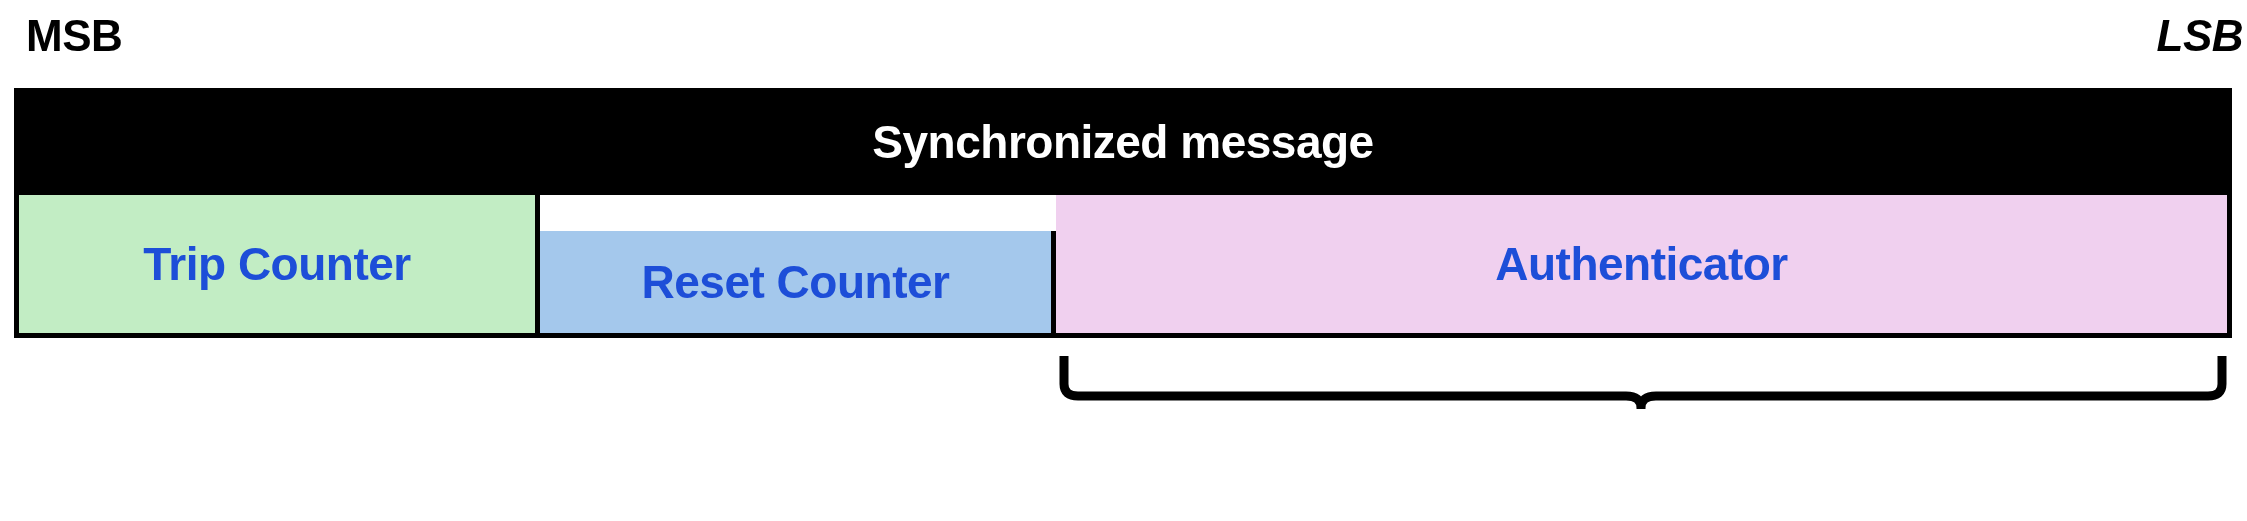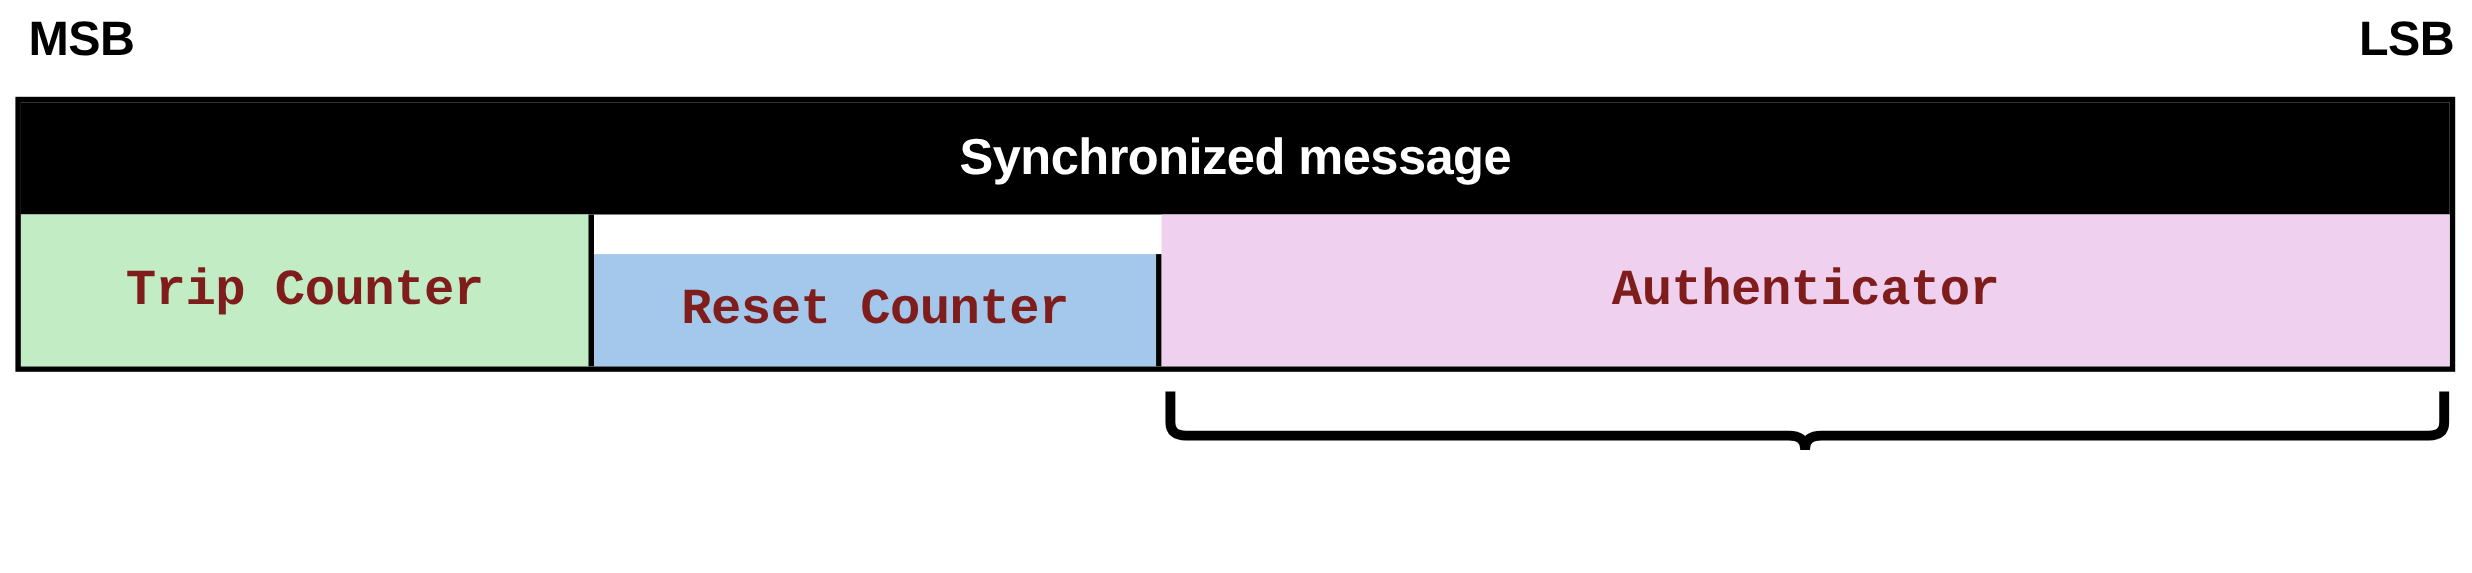--- a/index.html
+++ b/index.html
@@ -23,21 +23,21 @@
     position: absolute;
     font-family: "Liberation Sans", sans-serif;
     font-weight: bold;
     font-size: 44px;
     line-height: 1;
     color: #000000;
     letter-spacing: -0.5px;
     white-space: nowrap;
   }
   #msb-label { left: 26px;  top: 14px; }
-  #lsb-label { right: 16px; top: 14px; }
+  #lsb-label { right: 4px; top: 14px; font-style: italic; }
 
   
   #packet-frame {
     position: absolute;
     left: 14px;
     top: 88px;
     width: 2218px;
     height: 250px;
     border: 5px solid #000000;
     box-sizing: border-box;
@@ -74,25 +74,25 @@
   .field-cell {
     display: flex;
     align-items: center;
     justify-content: center;
     box-sizing: border-box;
     border-right: 5px solid #000000;
     overflow: hidden;
   }
   .field-cell:last-child { border-right: none; }
   .field-label {
-    font-family: Liberation Mono, monospace;
+    font-family: Liberation Sans, sans-serif;
     font-weight: bold;
     font-size: 46px;
     line-height: 1;
-    color: #7f1d1d;
+    color: #1d4ed8;
     white-space: nowrap;
     letter-spacing: -0.5px;
   }
 
   #cell-trip-counter  { flex: 0 0 521px; }
   #cell-reset-counter { flex: 0 0 516px; margin-top: 36px; }
   #cell-authenticator { flex: 1 1 auto; }
 
   
   #brace-group {

